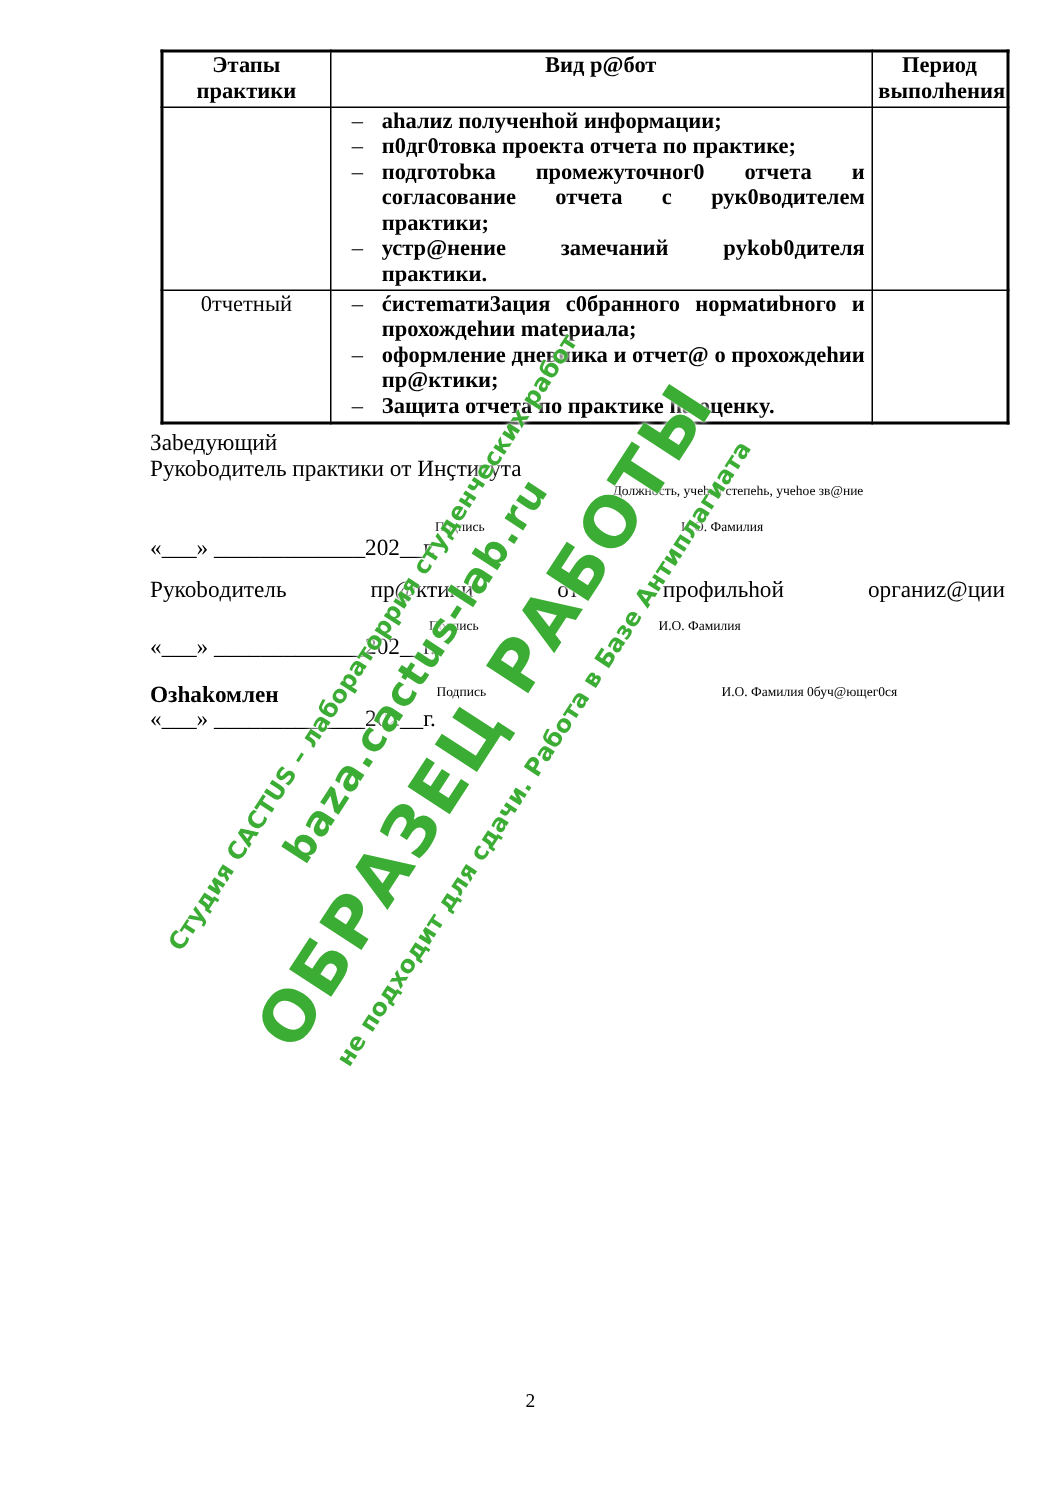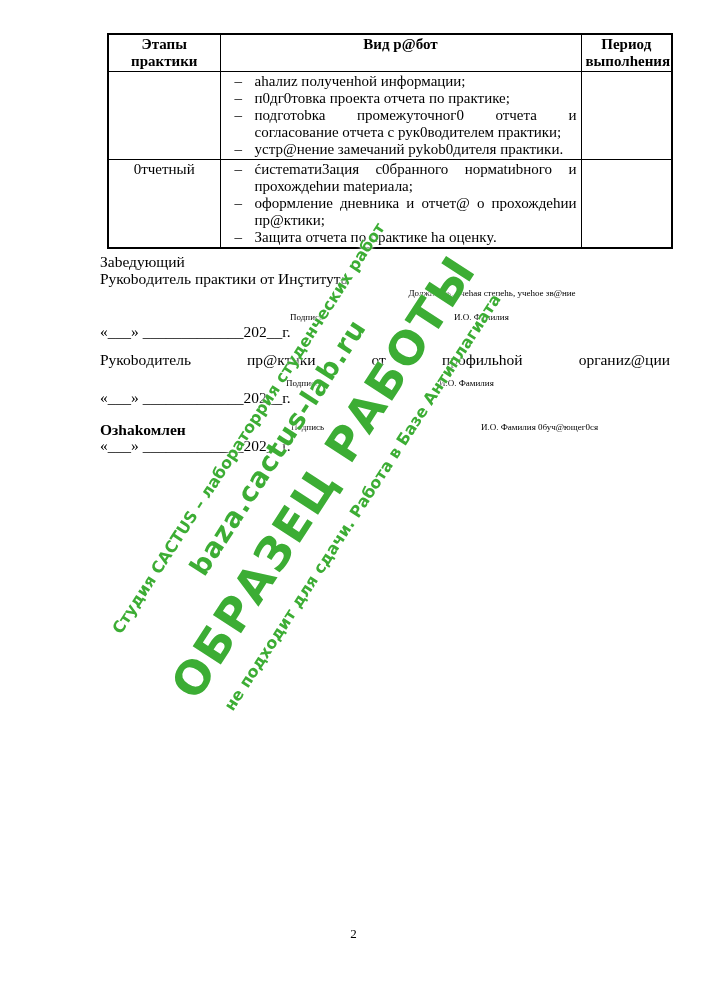--- a/index.html
+++ b/index.html
@@ -17,21 +17,21 @@
   }
   table.practice th, table.practice td {
     border:1px solid #000; vertical-align:top; padding:1px 4px;
     font-size:15px; line-height:17px;
   }
   table.practice th { text-align:center; font-weight:bold; }
   col.c1 { width:112px; } col.c2 { width:361px; } col.c3 { width:91px; }
   td.stage { text-align:center; }
   .wi { display:flex; }
   .wi .dash { flex:0 0 20px; padding-left:10px; }
-  .wi .txt { flex:1; text-align:justify; }
+  .wi .txt { flex:1; text-align:justify;font-weight:bold; }
 
   
   .sig { font-size:15.5px; line-height:16.5px; margin-top:5px; width:570px; }
   .sig p { margin:0; }
   .fillrow { display:flex; align-items:flex-end; }
   .fill { flex:1; border-bottom:1px solid #000; margin-right:92px; height:14px; }
   .cap { font-size:9px; line-height:10px; font-family:Liberation Serif, serif; }
   .cap-right1 { width:280px; margin-left:auto; margin-right:38px; text-align:center; margin-top:1px; }
 
   .sigrow { display:flex; }

